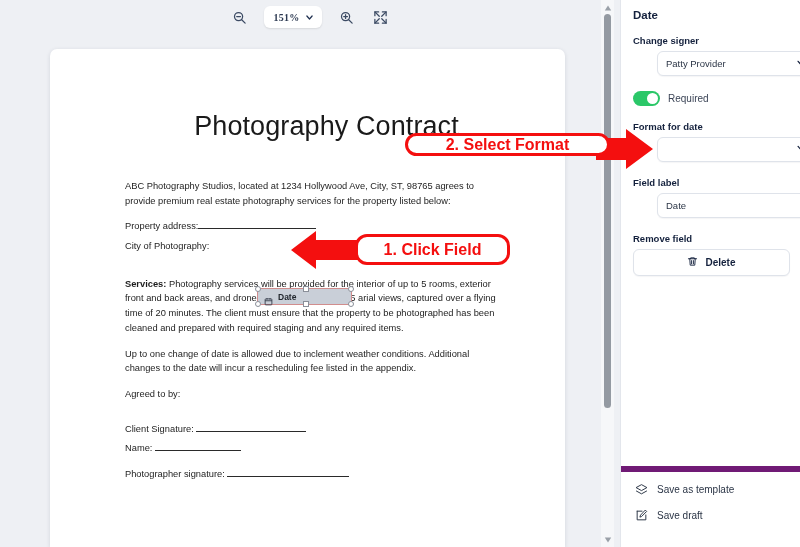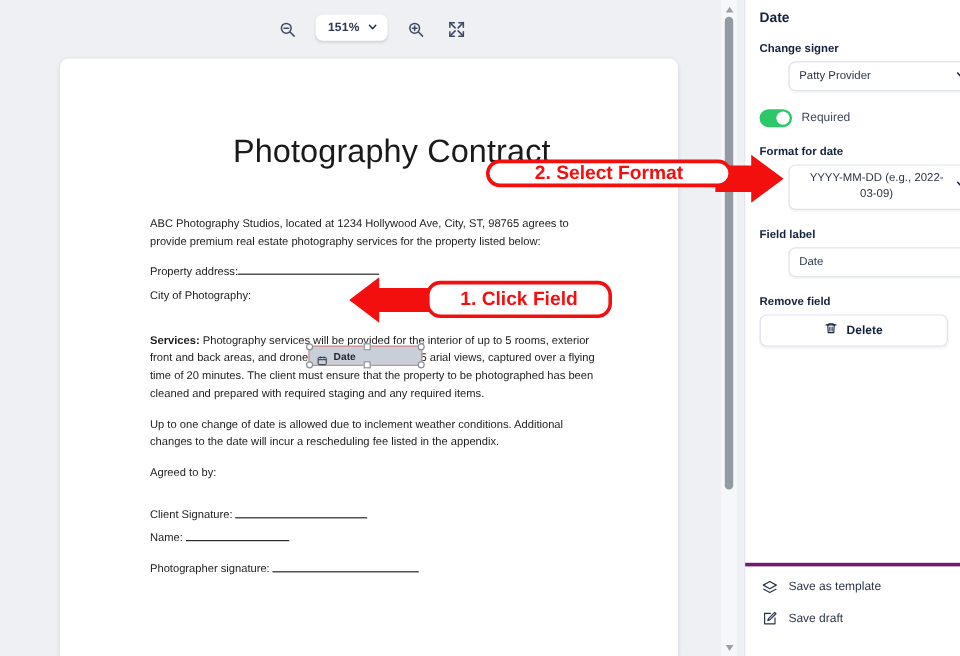--- a/index.html
+++ b/index.html
@@ -13,22 +13,23 @@
 
   
   .viewer {
     position: absolute; left: 0; top: 0;
     width: 620px; height: 547px;
     background: #eef0f4;
   }
   .toolbar {
     position: absolute; left: 0; top: 0;
     width: 620px; height: 34px;
-    display: flex; align-items: flex-end; justify-content: center;
+    display: flex; align-items: center; justify-content: center;
     gap: 14px;
+    font-family: Liberation Serif, serif;
   }
   .tb-icon {
     width: 20px; height: 20px;
     display: flex; align-items: center; justify-content: center;
     color: #3b4a63;
   }
   .zoom-select {
     display: flex; align-items: center; gap: 6px;
     background: #fff;
     border-radius: 6px;
@@ -193,21 +194,21 @@
     border: 1px solid #dfe3ea;
     border-radius: 6px;
     background: #fff;
     min-height: 27px;
     display: flex; align-items: center; justify-content: center; gap: 7px;
     font-size: 10px; font-weight: bold; color: #14213d;
     box-shadow: 0 1px 1px rgba(20,33,61,.04);
   }
 
   .panel-footer {
-    border-top: 3px solid #701a75;
+    border-top: 6px solid #701a75;
     padding: 11px 12px 12px 14px;
     margin-top: 40px;
   }
   .foot-link {
     display: flex; align-items: center; gap: 9px;
     font-size: 10px; color: #2b3546;
     margin-bottom: 13px;
   }
   .foot-link .ico { color: #2b3546; display: flex; }
   .send-btn {
@@ -341,21 +342,20 @@
 
       <div class="toggle-row">
         <div class="toggle">
             <span class="knob"></span>
           </div>
         <span class="toggle-label">Required</span>
       </div>
 
       <div class="p-label">Format for date</div>
       <div class="p-select two-line mb">
-        <span>YYYY-MM-DD (e.g., 2022-03-09)</span>
         <span class="sel-chev">
           <svg width="10" height="10" viewBox="0 0 24 24" fill="none" stroke="currentColor" stroke-width="3" stroke-linecap="round" stroke-linejoin="round">
               <polyline points="5 8 12 16 19 8"></polyline>
             </svg>
         </span>
       </div>
 
       <div class="p-label">Field label</div>
       <div class="p-input mb">
         <span>Date</span>

